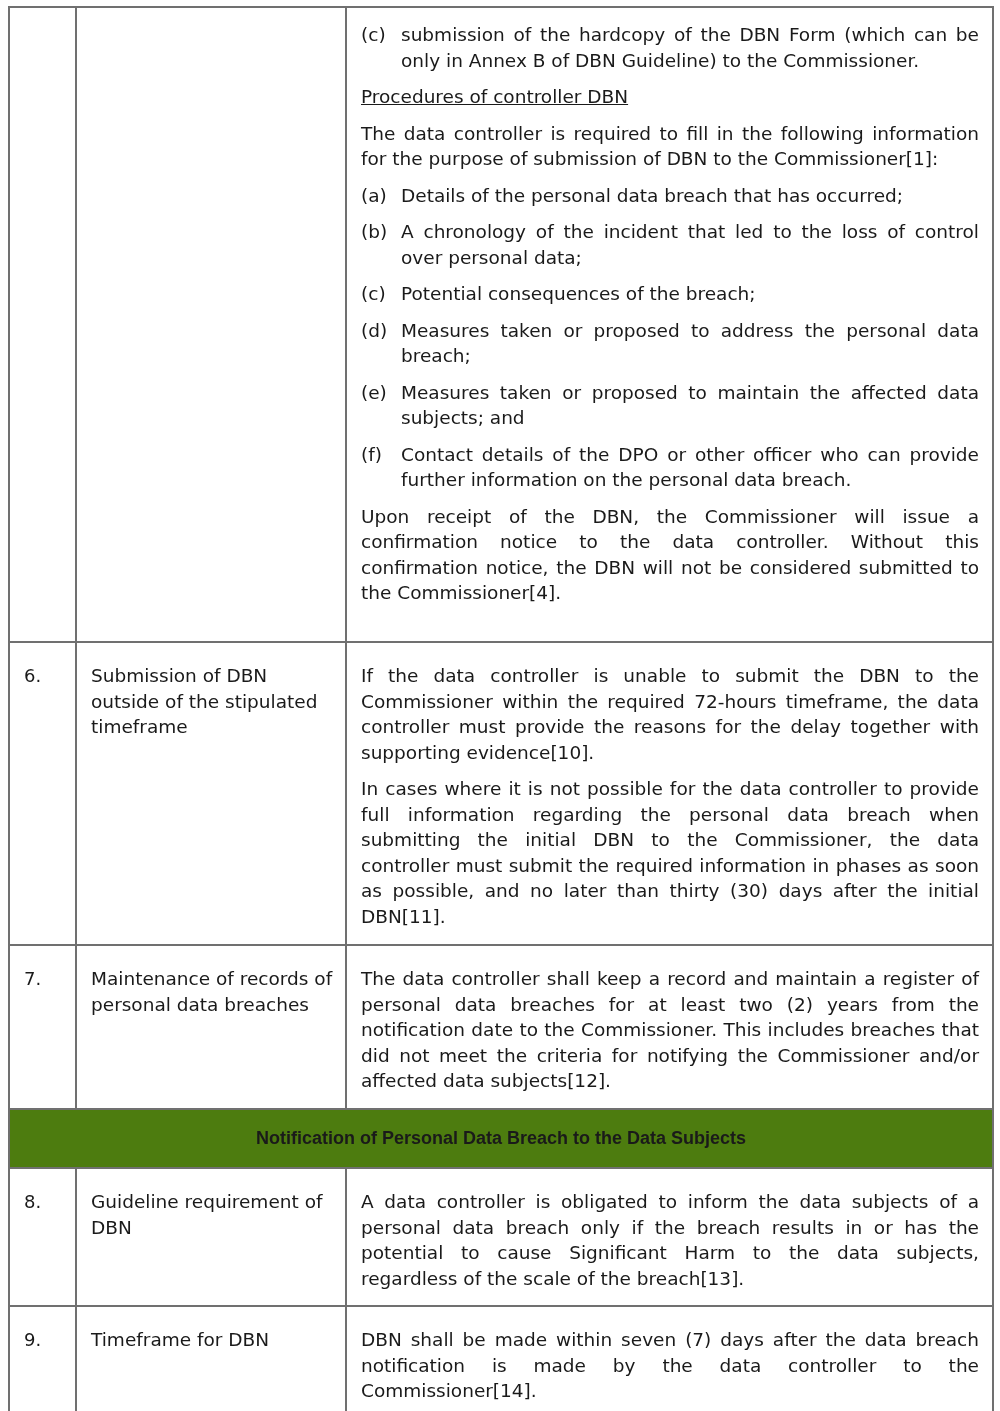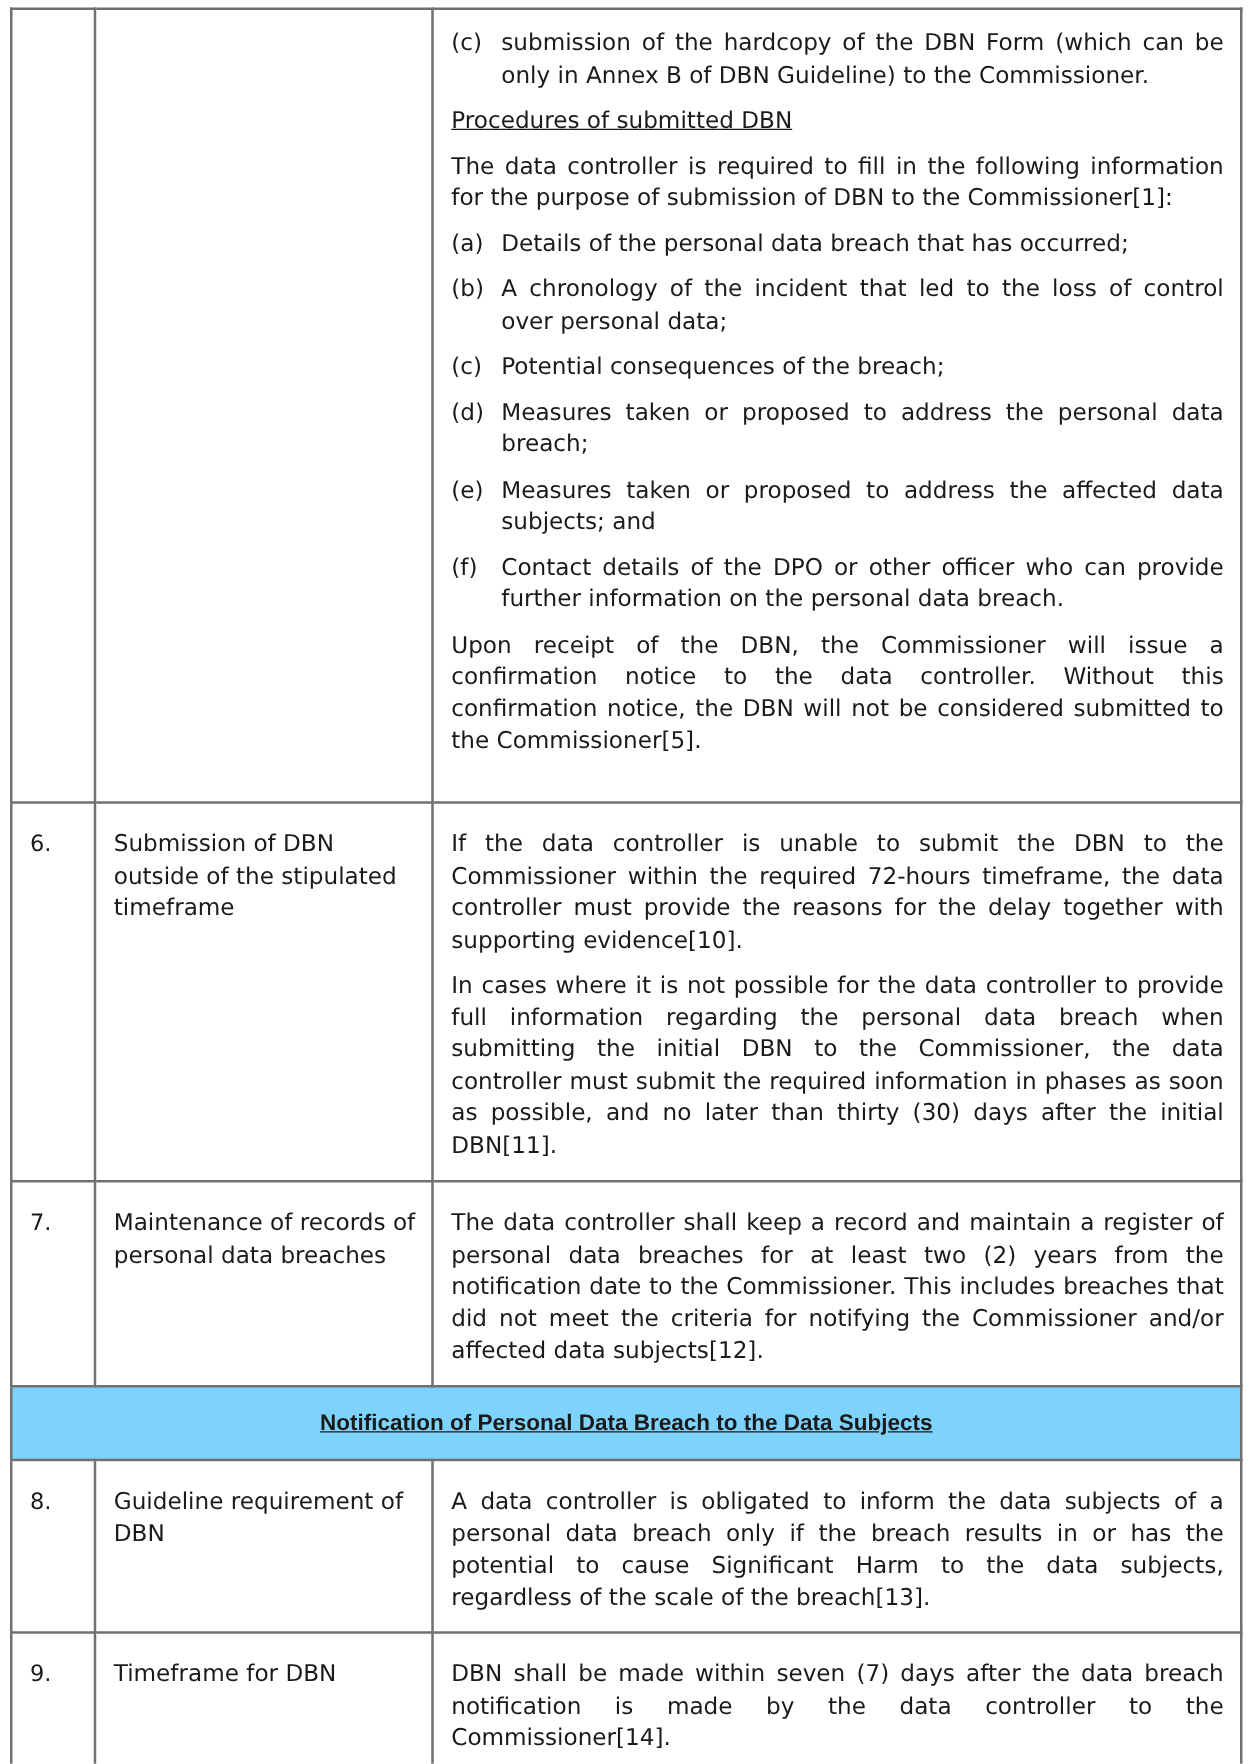--- a/index.html
+++ b/index.html
@@ -20,24 +20,23 @@
   .num { font-size: 18px; padding: 20px 0 0 14px !important; line-height: 25px; }
   .topic { font-size: 18.5px; padding: 20px 10px 0 14px !important; line-height: 25.5px; }
   .body { padding: 14px 13px 14px 14px !important; font-size: 18.5px; line-height: 25.5px; }
   .body p { margin: 0 0 11px 0; text-align: justify; }
   .body p:last-child { margin-bottom: 0; }
   .item { display: flex; margin: 0 0 11px 0; }
   .item .lbl { width: 40px; flex: 0 0 40px; }
   .item .txt { flex: 1; text-align: justify; }
   .uline { text-decoration: underline; }
   .section td {
-    background: #7dd3fc; text-align: center; font-weight: bold;
+    background: #4d7c0f; text-align: center; font-weight: bold;
     font-size: 18px; height: 57px; vertical-align: middle;
     font-family: "Liberation Sans", sans-serif;
-    text-decoration: underline;
   }
 </style>
 </head>
 <body>
 
 <table class="tbl">
   <colgroup>
       <col class="c1">
       <col class="c2">
       <col class="c3">
@@ -45,47 +44,47 @@
 
   <tbody>
       <tr style="height:635px;">
     <td class="num"></td>
     <td class="topic"></td>
     <td class="body" style="padding-top:14px !important;">
       <div class="item">
         <span class="lbl">(c)</span>
         <span class="txt">submission of the hardcopy of the DBN Form (which can be only in Annex B of DBN Guideline) to the Commissioner.</span>
       </div>
-      <p class="uline">Procedures of submitted DBN</p>
+      <p class="uline">Procedures of controller DBN</p>
       <p>The data controller is required to fill in the following information for the purpose of submission of DBN to the Commissioner[1]:</p>
       <div class="item">
         <span class="lbl">(a)</span>
         <span class="txt">Details of the personal data breach that has occurred;</span>
       </div>
       <div class="item">
         <span class="lbl">(b)</span>
         <span class="txt">A chronology of the incident that led to the loss of control over personal data;</span>
       </div>
       <div class="item">
         <span class="lbl">(c)</span>
         <span class="txt">Potential consequences of the breach;</span>
       </div>
       <div class="item">
         <span class="lbl">(d)</span>
         <span class="txt">Measures taken or proposed to address the personal data breach;</span>
       </div>
       <div class="item">
         <span class="lbl">(e)</span>
-        <span class="txt">Measures taken or proposed to address the affected data subjects; and</span>
+        <span class="txt">Measures taken or proposed to maintain the affected data subjects; and</span>
       </div>
       <div class="item">
         <span class="lbl">(f)</span>
         <span class="txt">Contact details of the DPO or other officer who can provide further information on the personal data breach.</span>
       </div>
-      <p>Upon receipt of the DBN, the Commissioner will issue a confirmation notice to the data controller. Without this confirmation notice, the DBN will not be considered submitted to the Commissioner[5].</p>
+      <p>Upon receipt of the DBN, the Commissioner will issue a confirmation notice to the data controller. Without this confirmation notice, the DBN will not be considered submitted to the Commissioner[4].</p>
     </td>
   </tr>
 
   <tr style="height:303px;">
     <td class="num">6.</td>
     <td class="topic">Submission of DBN outside of the stipulated timeframe</td>
     <td class="body" style="padding-top:20px !important;">
       <p>If the data controller is unable to submit the DBN to the Commissioner within the required 72-hours timeframe, the data controller must provide the reasons for the delay together with supporting evidence[10].</p>
       <p>In cases where it is not possible for the data controller to provide full information regarding the personal data breach when submitting the initial DBN to the Commissioner, the data controller must submit the required information in phases as soon as possible, and no later than thirty (30) days after the initial DBN[11].</p>
     </td>

